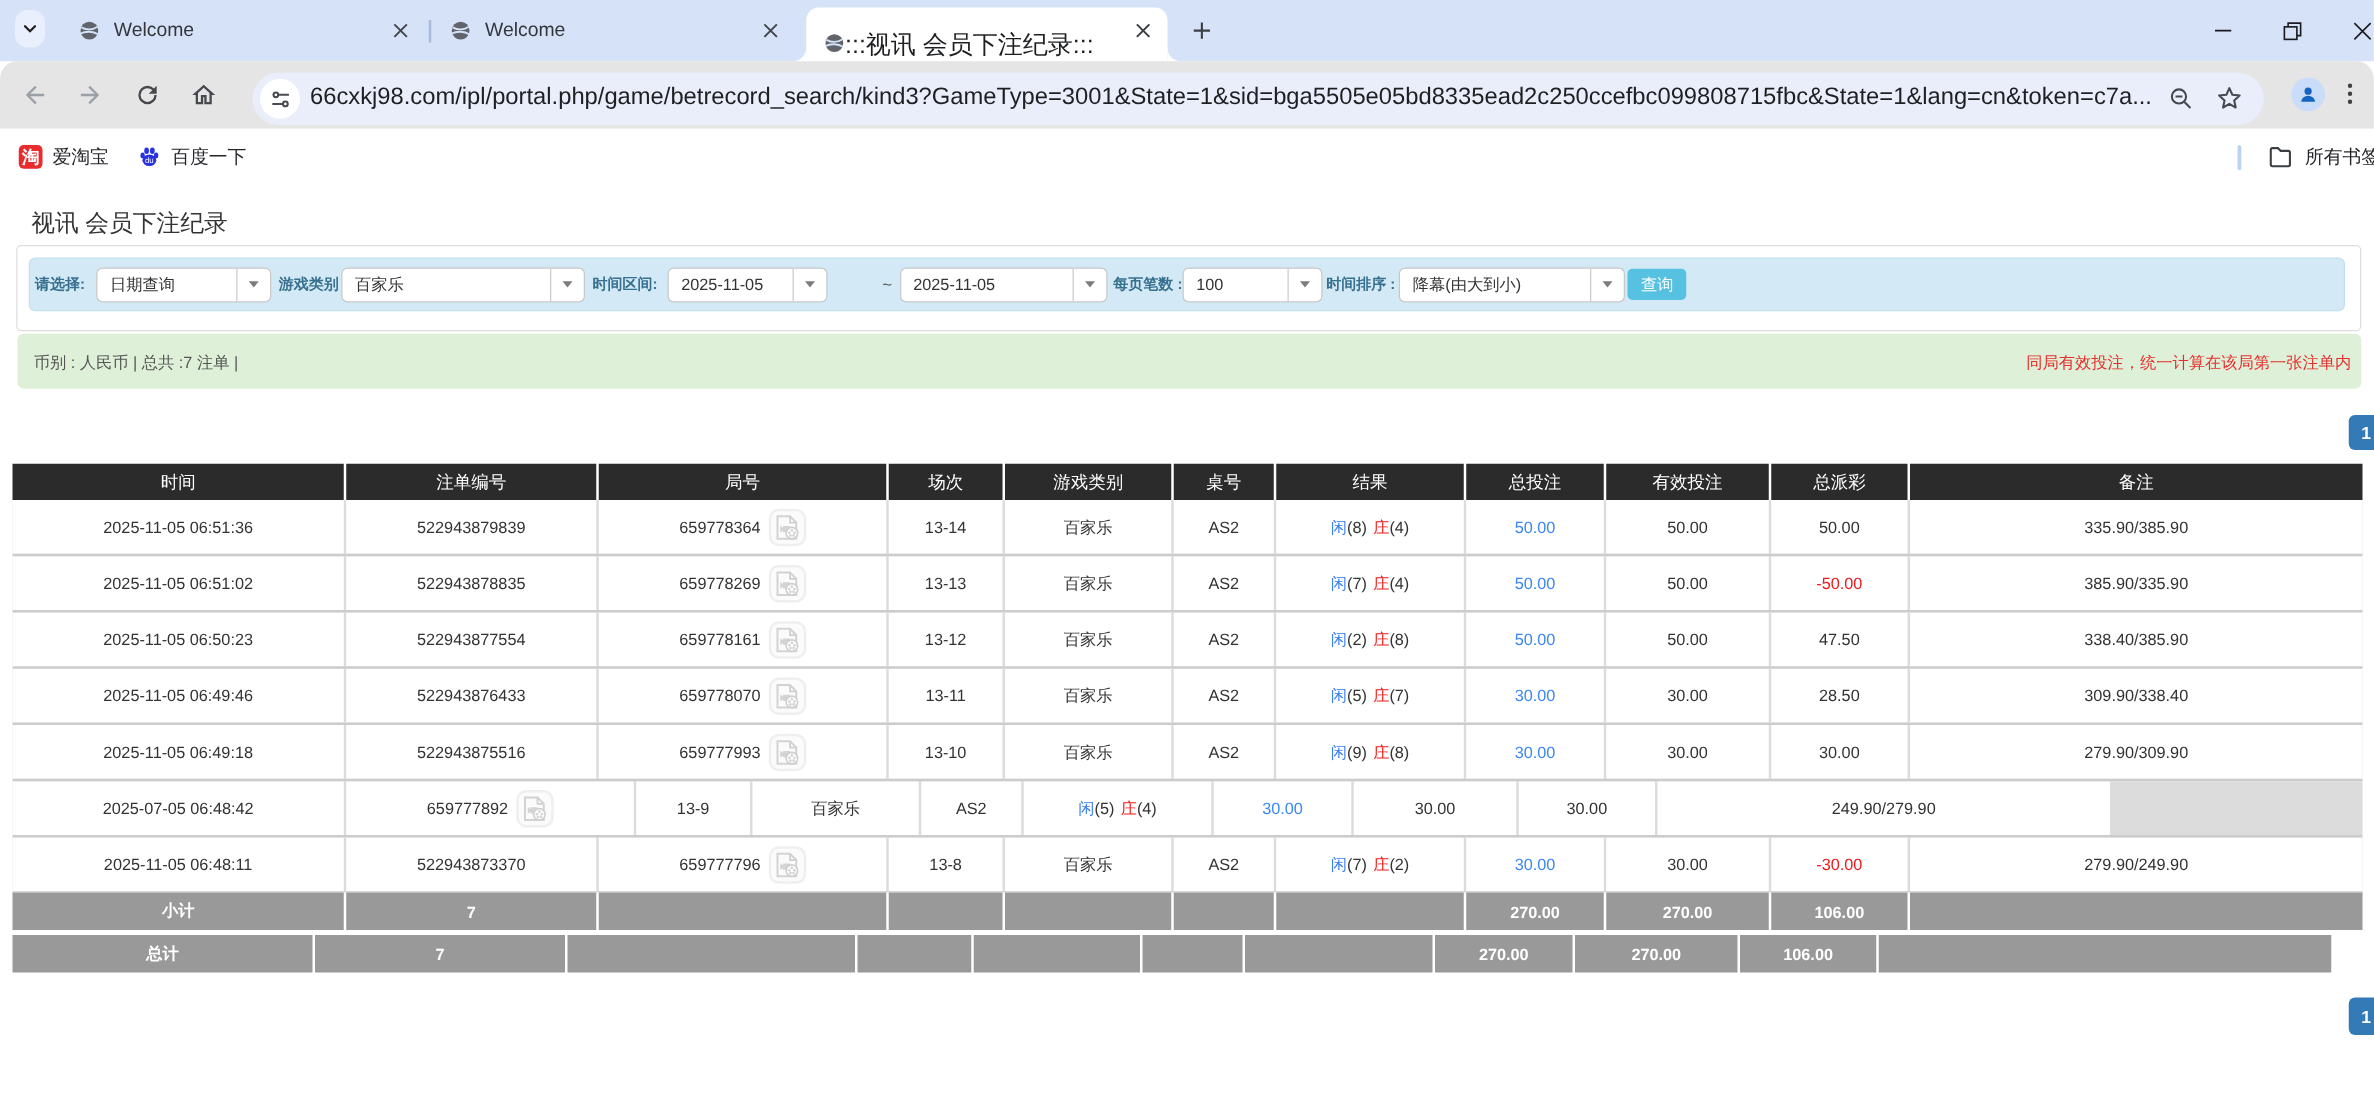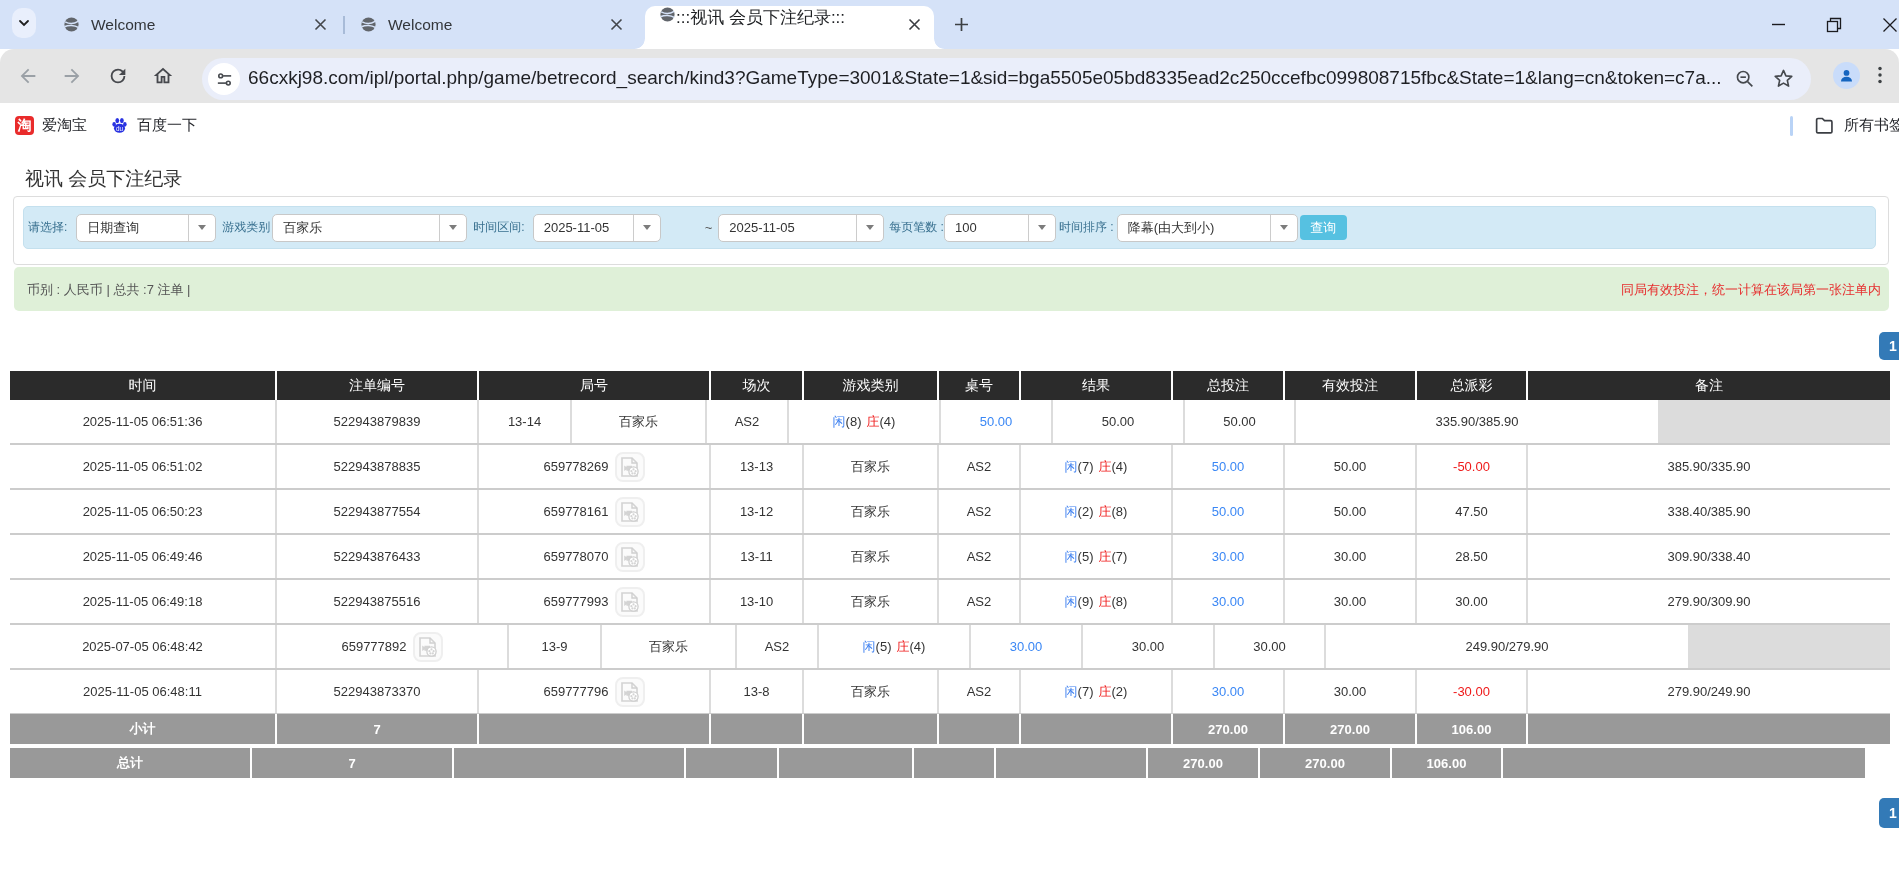--- a/index.html
+++ b/index.html
@@ -1,35 +1,35 @@
 <!DOCTYPE html>
 <html><head><meta charset="utf-8">
 <style>
 *{margin:0;padding:0;box-sizing:border-box}
 html,body{width:1899px;height:896px;overflow:hidden;font-family:"Liberation Sans",sans-serif;background:#fff}
 
 #tabstrip{position:absolute;top:0;left:0;width:1899px;height:49px;background:#d5e2f8}
 #chev{position:absolute;left:12px;top:8px;width:24px;height:30px;border-radius:10px;background:#e9effc;display:flex;align-items:center;justify-content:center}
 .tab{position:absolute;top:0;height:49px;display:flex;align-items:center;color:#33363b;font-size:15.5px}
 .tab .ttl{margin-left:11px;white-space:nowrap;overflow:hidden}
-#tab3{position:absolute;left:645px;top:6px;width:289px;height:43px;background:#fff;border-radius:10px 10px 0 0;display:flex;align-items:flex-start;font-size:17px;color:#1c1e21}
+#tab3{position:absolute;left:645px;top:6px;width:289px;height:43px;background:#fff;border-radius:10px 10px 0 0;display:flex;align-items:flex-end;font-size:20px;color:#1c1e21}
 #tsep{position:absolute;left:343px;top:16px;width:2px;height:18px;background:#a8bbd8}
 .wctl{position:absolute;top:0;height:49px;display:flex;align-items:center;justify-content:center;width:46px;color:#1b1b1f}
 #toolbar{position:absolute;top:49px;left:0;width:1899px;height:54px;background:#e5e5e5;border-radius:14px 14px 0 0}
 .tbi{position:absolute;top:14px}
 #pill{position:absolute;left:202px;top:9px;width:1609px;height:42px;border-radius:21px;background:#eaeefa}
 #pill .circ{position:absolute;left:6px;top:5px;width:32px;height:32px;border-radius:50%;background:#fff;display:flex;align-items:center;justify-content:center}
 #url{position:absolute;left:46px;top:9px;font-size:19px;color:#1e1f23;white-space:nowrap}
 #bookbar{position:absolute;top:103px;left:0;width:1899px;height:45px;background:#fff}
 .bk{position:absolute;top:0;height:45px;display:flex;align-items:center;font-size:15px;color:#24262b;white-space:nowrap}
 
 #pgtitle{position:absolute;left:25px;top:166px;font-size:19px;color:#333}
 #panel{position:absolute;left:13px;top:196px;width:1876px;height:69px;background:#fff;border:1px solid #ddd;border-radius:4px}
 #bluebar{position:absolute;left:23px;top:206px;width:1853px;height:43px;background:#d3eaf6;border:1px solid #c4e0ee;border-radius:5px;display:flex;align-items:center}
-.flbl{font-size:12px;font-weight:normal;color:#38708f;white-space:nowrap}
+.flbl{font-size:12px;font-weight:bold;color:#38708f;white-space:nowrap}
 .combo{height:28px;background:#fff;border:1px solid #c8c8c8;border-radius:5px;display:flex;align-items:center;position:relative}
 .combo .cv{font-size:13px;color:#333;padding-left:10px;white-space:nowrap}
 .combo .arr{position:absolute;right:0;top:0;width:27px;height:26px;border-left:1px solid #ccc;display:flex;align-items:center;justify-content:center}
 .combo .arr i{width:0;height:0;border-left:4.5px solid transparent;border-right:4.5px solid transparent;border-top:5.5px solid #7c7c7c}
 #qbtn{width:47px;height:25px;background:#56c1e1;border-radius:4px;color:#fff;font-size:13px;display:flex;align-items:center;justify-content:center;margin-left:2px}
 #greenbar{position:absolute;left:14px;top:267px;width:1875px;height:44px;background:#dff0d8;border-radius:5px}
 #greenbar .l{position:absolute;left:13px;top:14px;font-size:13px;color:#555}
 #greenbar .r{position:absolute;right:8px;top:14px;font-size:13px;color:#e62e2e}
 .pag{position:absolute;left:1879px;width:28px;color:#fff;font-size:14px;font-weight:bold;background:#337ab7;border-radius:5px;display:flex;align-items:center;justify-content:center}
 
@@ -233,20 +233,36 @@
     <div class="c" style="width:80px">桌号</div>
     <div class="c" style="width:150px">结果</div>
     <div class="c" style="width:110px">总投注</div>
     <div class="c" style="width:130px">有效投注</div>
     <div class="c" style="width:109px">总派彩</div>
     <div class="c" style="width:362px">备注</div>
   </div>
 <div class="trow" style="top:400px">
     <div class="c" style="width:265px">2025-11-05 06:51:36</div>
 <div class="c" style="width:200px">522943879839</div>
+<div class="c" style="width:230px">
+      <span class="gid">659778364</span>
+      <span class="vbtn">
+        <svg width="22" height="22" viewBox="0 0 22 22">
+<path d="M3 2 h10 l5 5 v13 h-15 z" fill="none" stroke="#d3d3d3" stroke-width="1.6"></path>
+<path d="M13 2 v5 h5" fill="none" stroke="#cfcfcf" stroke-width="1.4"></path>
+<path d="M5.2 9.6 l2.2 1.5 v-1.3 h5.6 v5 h-5.6 v-1.3 l-2.2 1.5 z" fill="#d4d4d4"></path>
+<circle cx="14.5" cy="15.5" r="4.6" fill="#fff" stroke="#cfcfcf" stroke-width="1.3"></circle>
+<circle cx="14.5" cy="13.3" r="1.1" fill="#d4d4d4"></circle>
+          <circle cx="12.4" cy="15.2" r="1.1" fill="#d4d4d4"></circle>
+<circle cx="16.6" cy="15.2" r="1.1" fill="#d4d4d4"></circle>
+          <circle cx="13.4" cy="17.4" r="1.1" fill="#d4d4d4"></circle>
+<circle cx="15.8" cy="17.4" r="1.1" fill="#d4d4d4"></circle>
+        </svg>
+      </span>
+    </div>
 <div class="c" style="width:91px">13-14</div>
 <div class="c" style="width:133px">百家乐</div>
 <div class="c" style="width:80px">AS2</div>
 <div class="c" style="width:150px"><span class="blu">闲</span>(8)<span style="width:5px"></span><span class="red">庄</span>(4)</div>
 <div class="c" style="width:110px">
       <span class="blu2">50.00</span>
     </div>
 <div class="c" style="width:130px">50.00</div>
 <div class="c" style="width:109px">50.00</div>
 <div class="c" style="width:362px">335.90/385.90</div>

